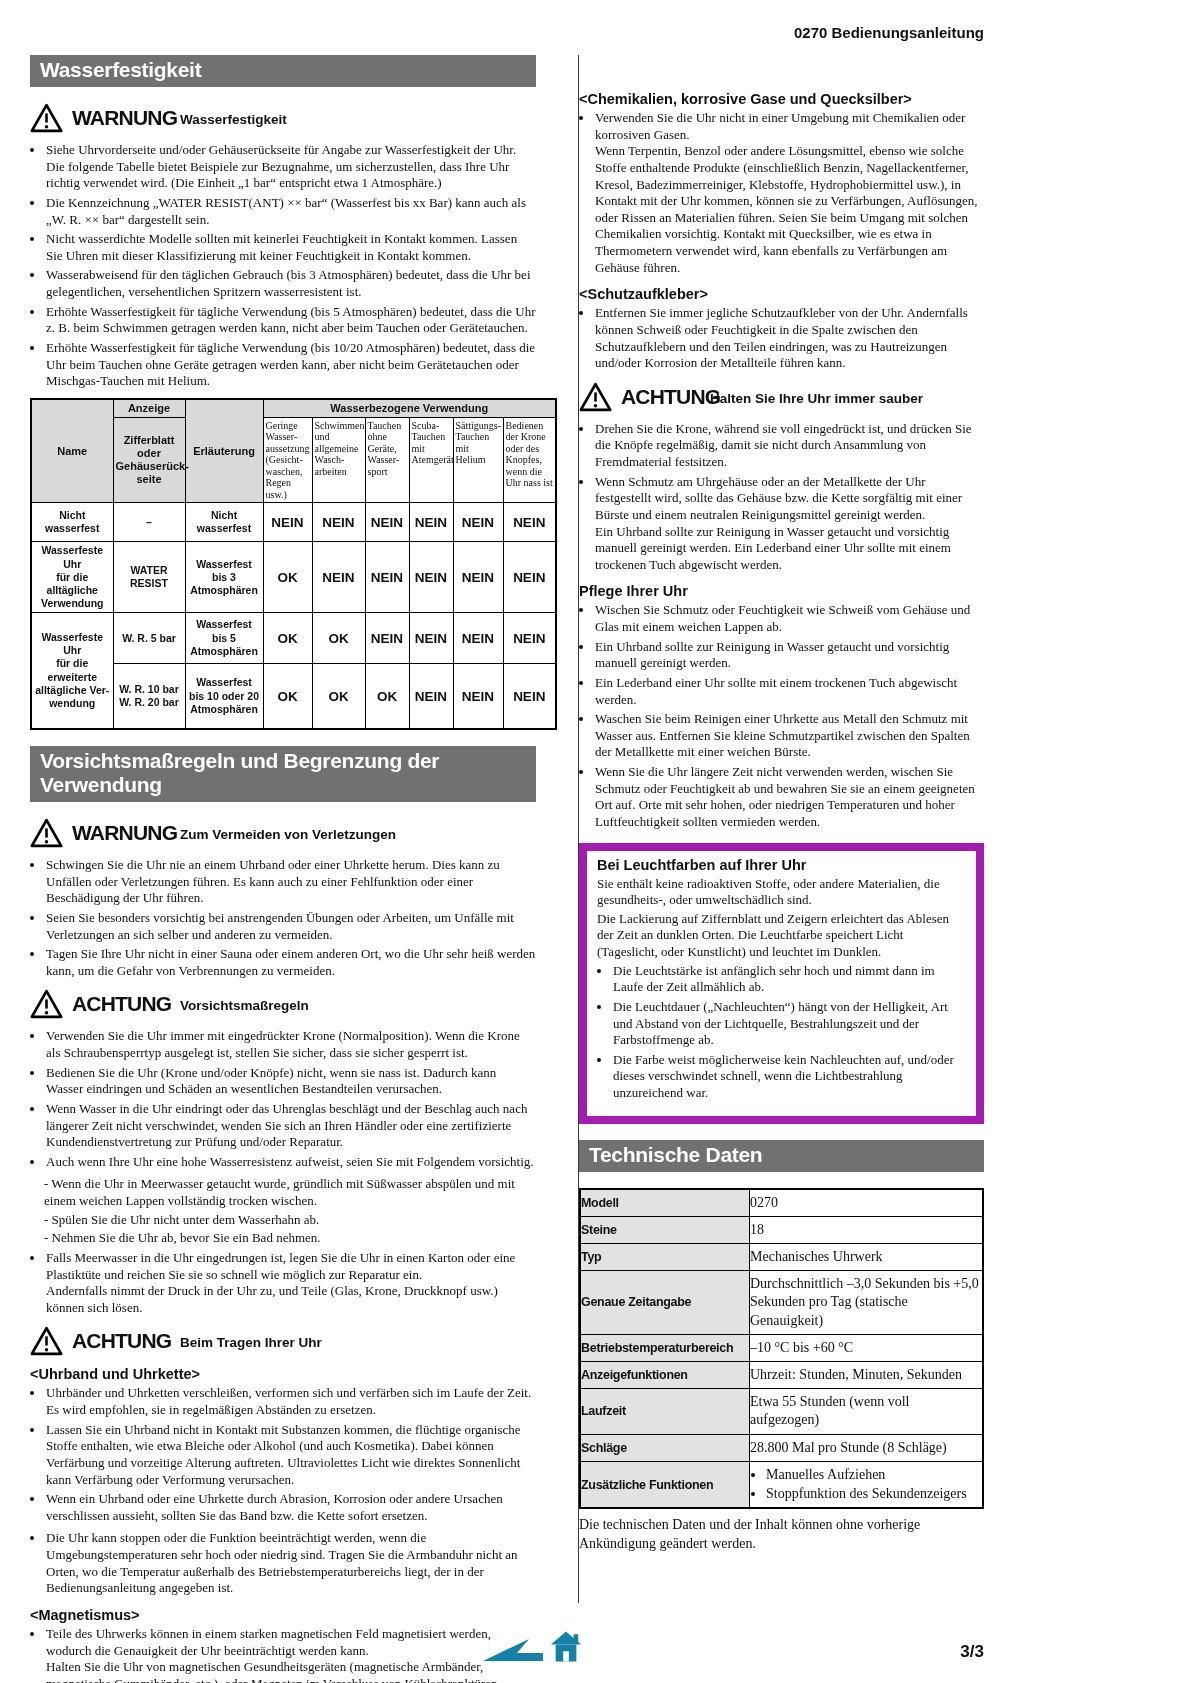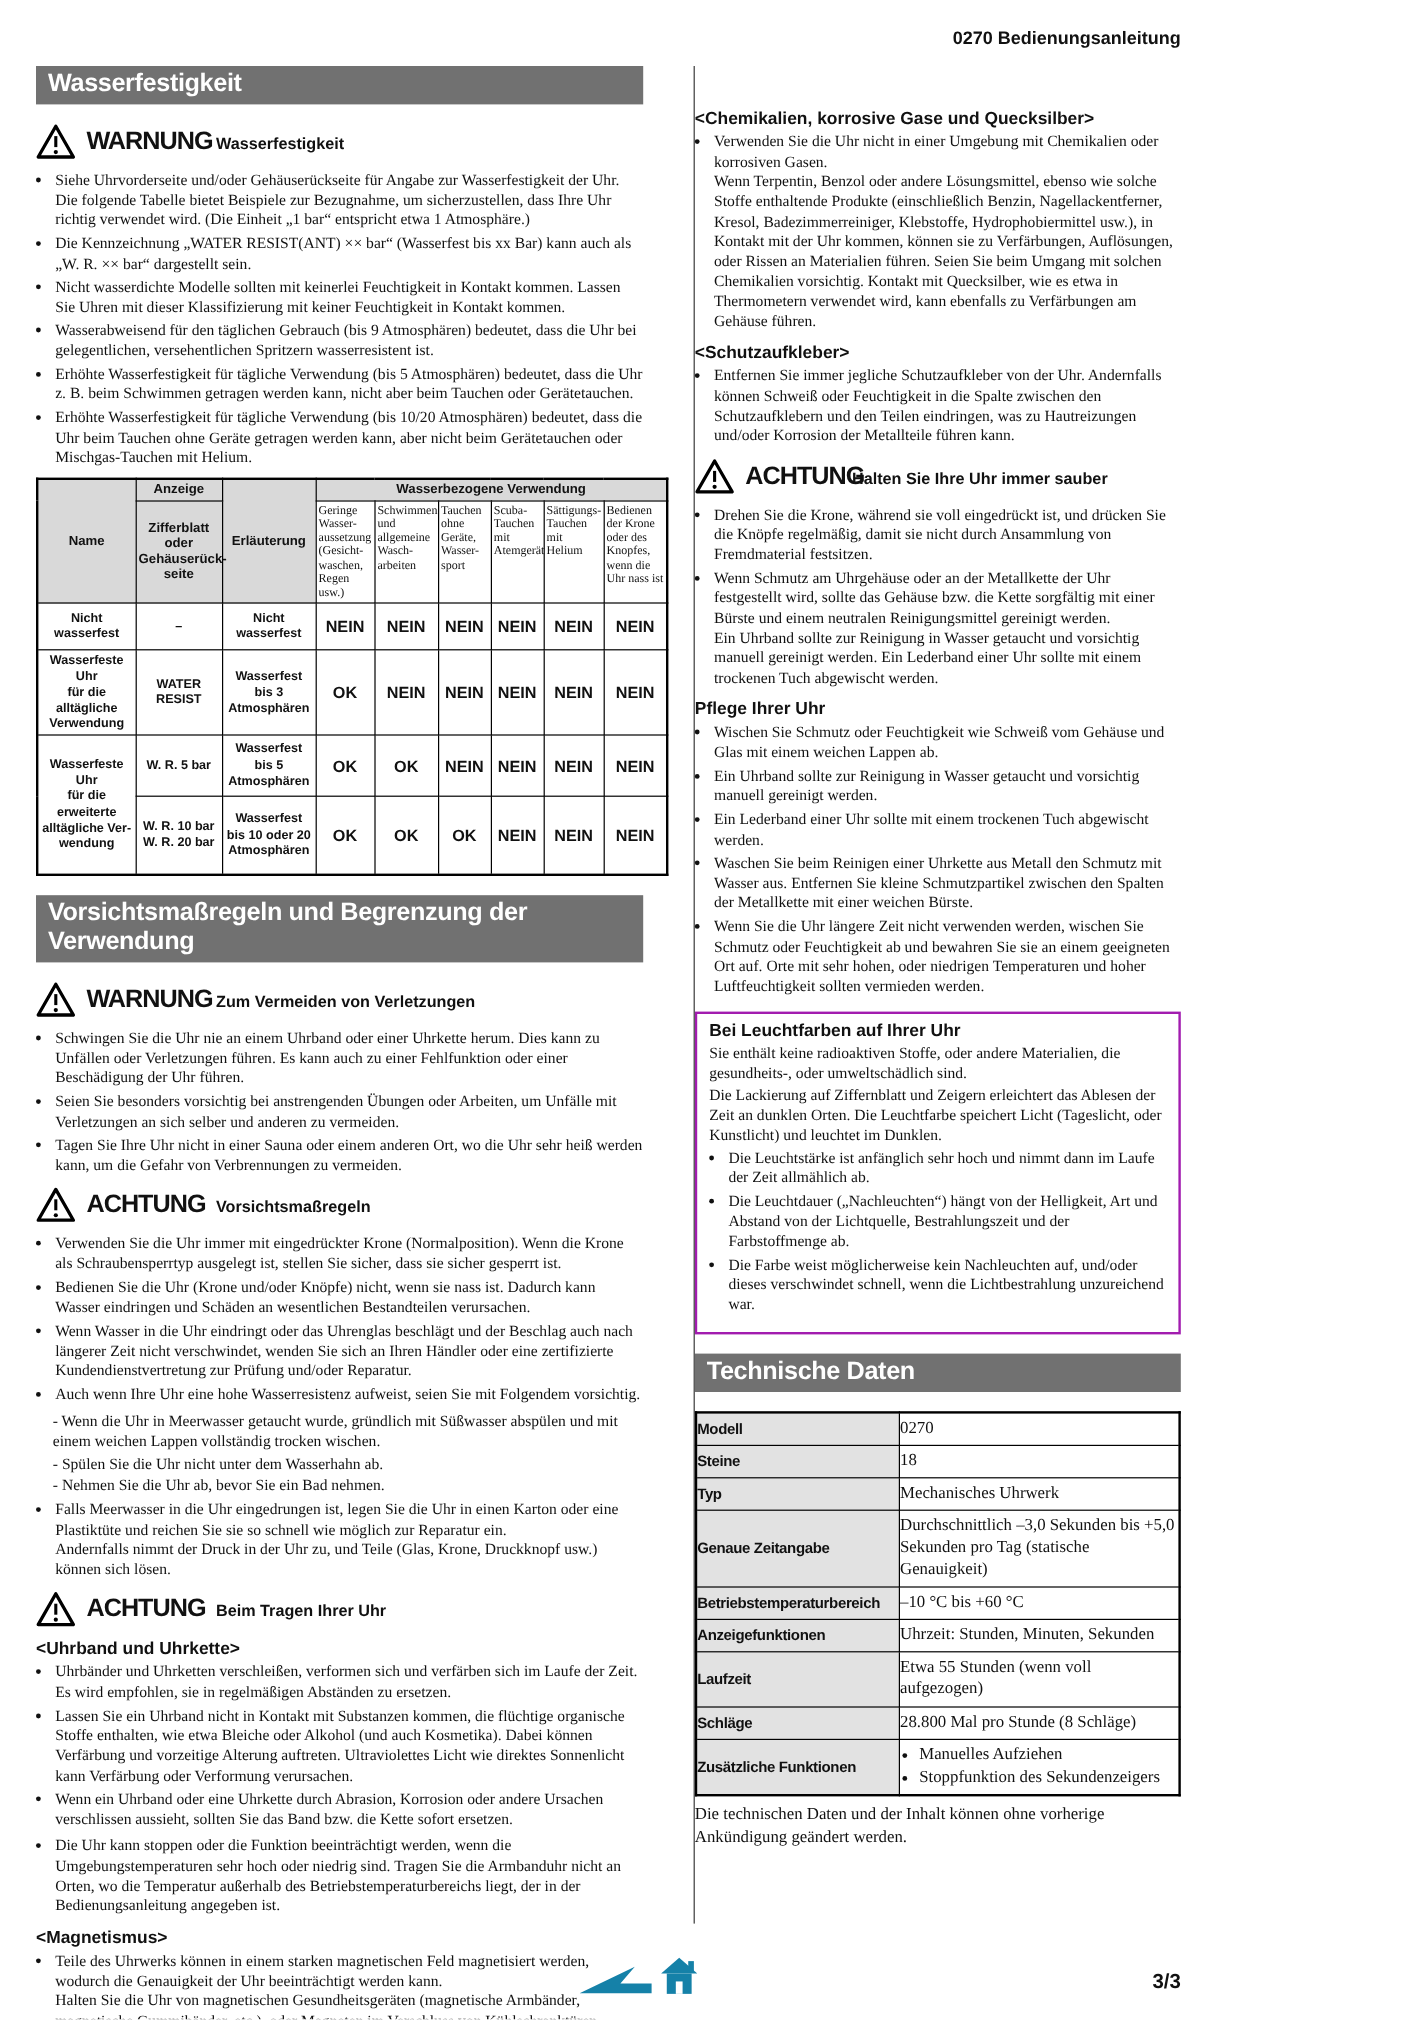--- a/index.html
+++ b/index.html
@@ -48,21 +48,21 @@
 
   table.tech{border-collapse:collapse;table-layout:fixed;width:100%;border:2px solid #000;
         margin-top:6px;}
   table.tech td{border:1px solid #000;padding:4px 0;vertical-align:middle;}
   td.t-label{background:#e2e2e2;font-family:"Liberation Sans",sans-serif;font-weight:bold;
         font-size:12.5px;width:168px;letter-spacing:-0.3px;}
   td.t-value{font-size:14px;line-height:1.3;}
   ul.mini{margin:0;padding-left:16px;}
   ul.mini li{font-size:14px;line-height:1.35;}
 
-  .leucht-box{border:2px solid #a21caf;padding:6px 10px 8px 10px;margin-top:12px;}
+  .leucht-box{border:8px solid #a21caf;padding:6px 10px 8px 10px;margin-top:12px;}
   .leucht-box .angle-head{margin:0 0 3px 0;}
   .leucht-box p{margin:0 0 2px 0;font-size:13px;line-height:1.28;}
   .tech-note{font-size:14px;line-height:1.3;margin-top:7px;}
 
   .footer-icons{position:absolute;left:483px;top:1630px;display:flex;align-items:flex-end;gap:5px;}
   .footer-icons svg{display:block;}
   .page-number{position:absolute;right:28px;top:1642px;font-family:"Liberation Sans",sans-serif;
         font-weight:bold;font-size:17px;}
 </style>
 </head>
@@ -85,21 +85,21 @@
               <circle cx="18" cy="25.5" r="1.9" fill="#000"></circle>
             </svg>
         </span>
         <span class="warn-label">WARNUNG</span>
         <span class="warn-sub">Wasserfestigkeit</span>
       </div>
       <ul class="bullets">
         <li>Siehe Uhrvorderseite und/oder Gehäuserückseite für Angabe zur Wasserfestigkeit der Uhr. Die folgende Tabelle bietet Beispiele zur Bezugnahme, um sicherzustellen, dass Ihre Uhr richtig verwendet wird. (Die Einheit „1 bar“ entspricht etwa 1 Atmosphäre.)</li>
         <li>Die Kennzeichnung „WATER RESIST(ANT) ×× bar“ (Wasserfest bis xx Bar) kann auch als „W. R. ×× bar“ dargestellt sein.</li>
         <li>Nicht wasserdichte Modelle sollten mit keinerlei Feuchtigkeit in Kontakt kommen. Lassen Sie Uhren mit dieser Klassifizierung mit keiner Feuchtigkeit in Kontakt kommen.</li>
-        <li>Wasserabweisend für den täglichen Gebrauch (bis 9 Atmosphären) bedeutet, dass die Uhr bei gelegentlichen, versehentlichen Spritzern wasserresistent ist.</li>
+        <li>Wasserabweisend für den täglichen Gebrauch (bis 3 Atmosphären) bedeutet, dass die Uhr bei gelegentlichen, versehentlichen Spritzern wasserresistent ist.</li>
         <li>Erhöhte Wasserfestigkeit für tägliche Verwendung (bis 5 Atmosphären) bedeutet, dass die Uhr z. B. beim Schwimmen getragen werden kann, nicht aber beim Tauchen oder Gerätetauchen.</li>
         <li>Erhöhte Wasserfestigkeit für tägliche Verwendung (bis 10/20 Atmosphären) bedeutet, dass die Uhr beim Tauchen ohne Geräte getragen werden kann, aber nicht beim Gerätetauchen oder Mischgas-Tauchen mit Helium.</li>
       </ul>
 
       <table class="wr-table">
         <colgroup>
           <col style="width:82px">
             <col style="width:72px">
             <col style="width:78px">
           <col style="width:49px">

